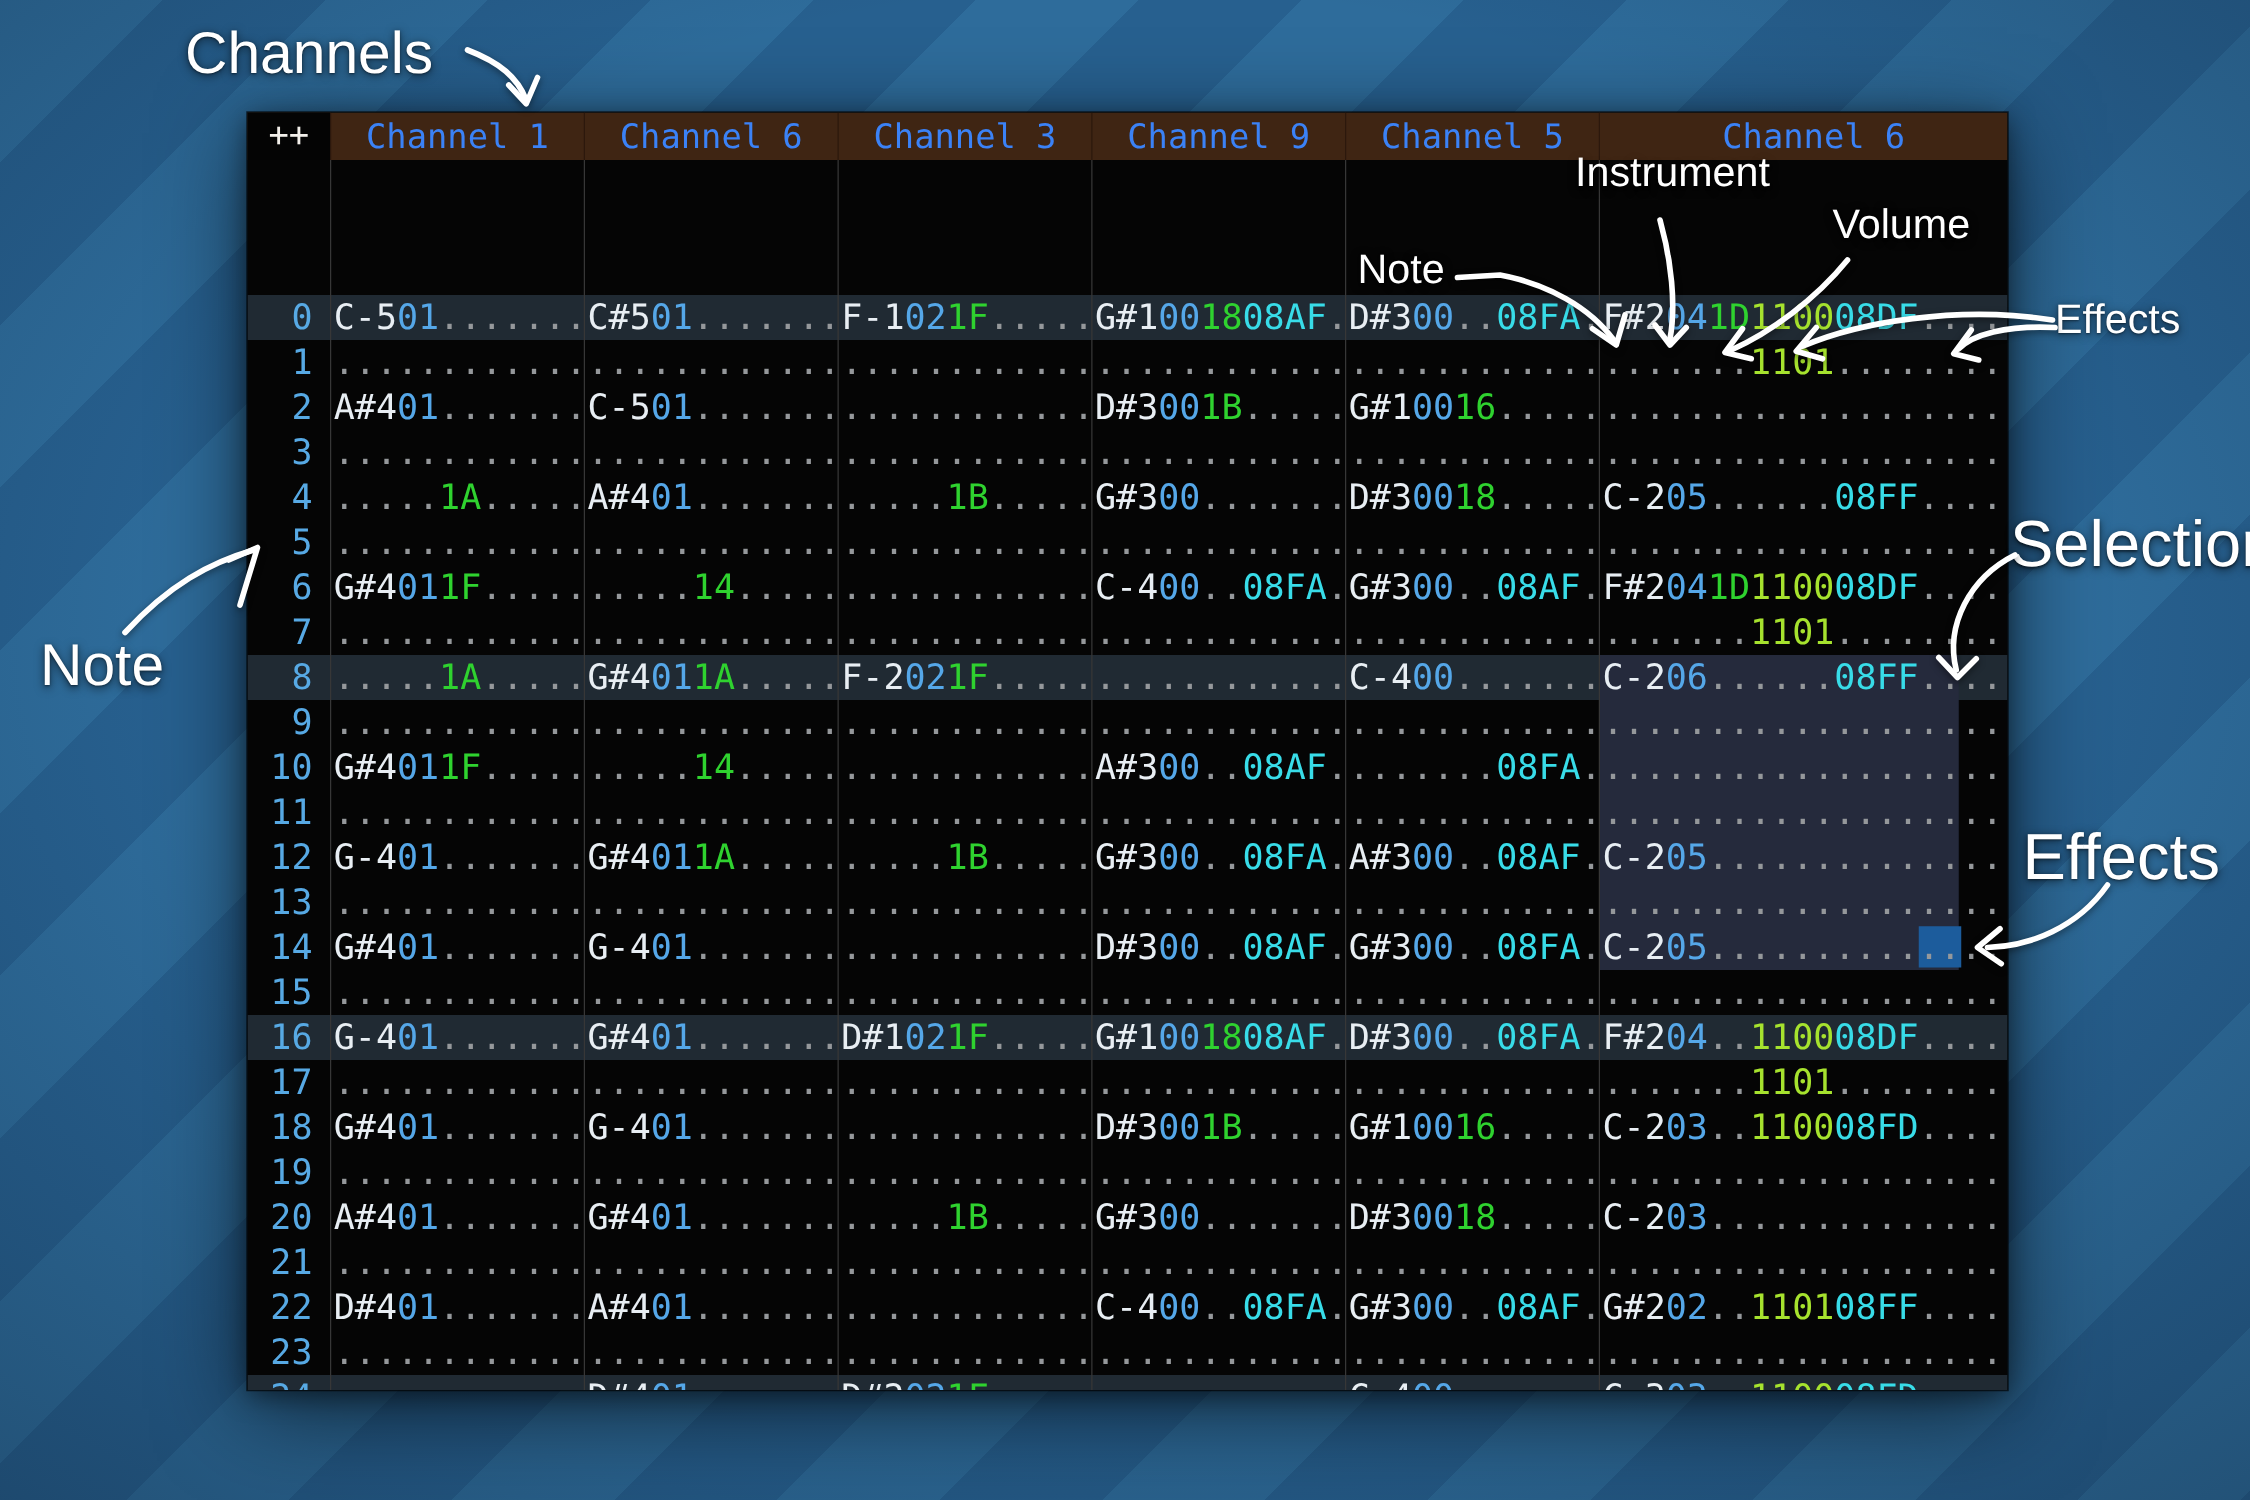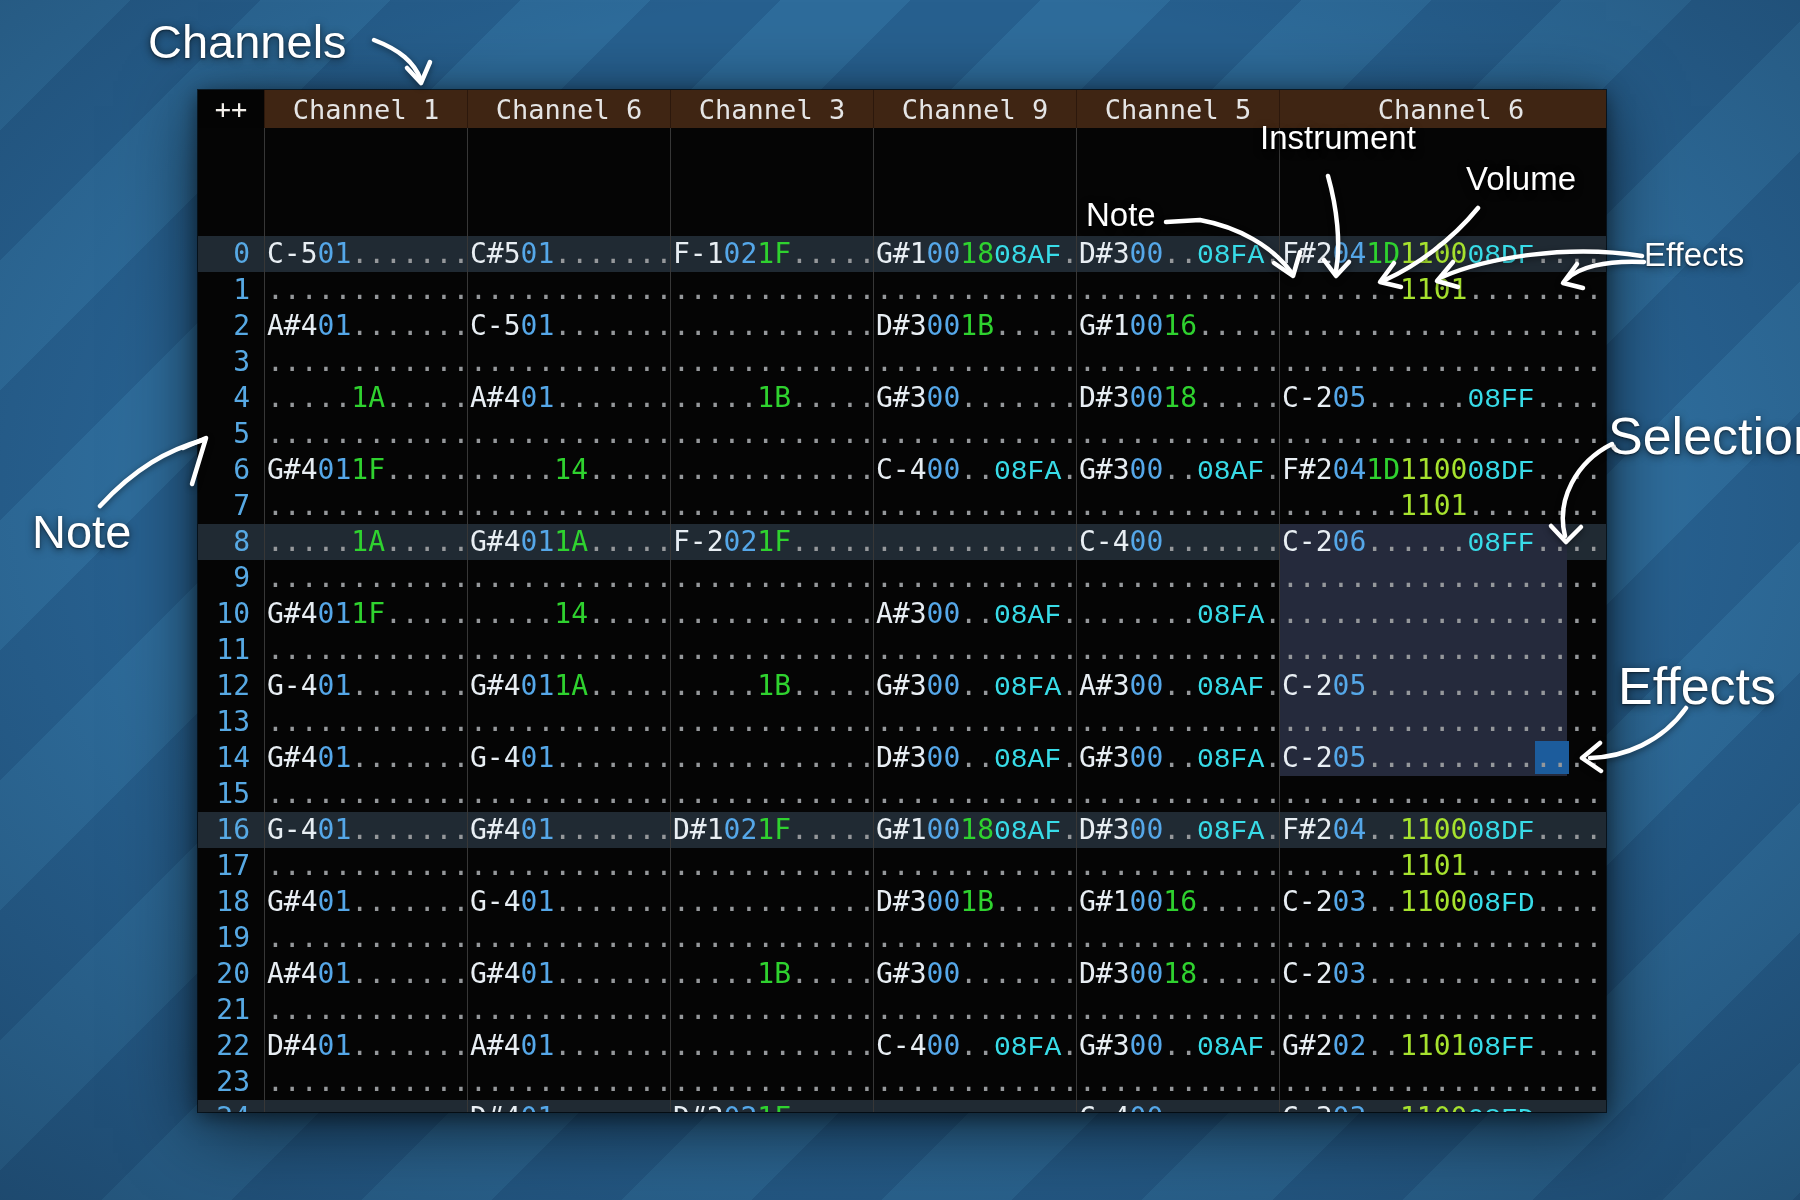--- a/index.html
+++ b/index.html
@@ -24,21 +24,21 @@
     background:#050505;overflow:hidden;
     box-shadow:0 16px 70px rgba(0,0,0,.6),0 4px 20px rgba(0,0,0,.5),0 0 0 1px rgba(0,0,0,.65);
     font-family:"DejaVu Sans Mono","Liberation Mono",monospace;
   }
   .hdr{display:flex;height:38px;background:var(--c-header_bg,#3f2513);}
   .hdr-corner{
     width:66px;background:#040404;color:#f2efea;text-align:center;
     line-height:38px;font-size:27px;flex:none;
   }
   .hdr-cell{
-    width:203px;flex:none;color:#e5e5e5;text-align:center;line-height:40px;font-size:27px;
+    width:203px;flex:none;color:#3b82f6;text-align:center;line-height:40px;font-size:27px;
     border-left:1px solid #2c180c;box-sizing:border-box;white-space:pre;
   }
   .hdr-cell.w6{width:343px;}
 
   .pattern{position:relative;}
   .prow{display:flex;height:36px;line-height:36px;font-size:28px;white-space:pre;}
   .prow.hl{background:var(--c-row_highlight,#202a33);}
   .rnum{
     width:66px;flex:none;text-align:right;padding-right:14px;box-sizing:border-box;
     color:var(--c-row_number,#57a9e4);
@@ -50,21 +50,21 @@
   .cell.w6{width:327px;}
   .selbg{
     position:absolute;left:0;top:0;bottom:0;z-index:0;
     background:var(--c-selection,#252a3c);
   }
   .seg{position:relative;z-index:1;}
   .seg.n {color:var(--c-note,#e8eef3);}
   .seg.i {color:var(--c-instrument,#55a7e8);}
   .seg.v {color:var(--c-volume,#2fd22f);margin-top:20px;}
   .seg.f1{color:var(--c-effect1,#a6e22e);}
-  .seg.f2{color:var(--c-effect2,#38dce8);font-family:Liberation Mono, monospace;}
+  .seg.f2{color:var(--c-effect2,#38dce8);}
   .seg.d {color:var(--c-dots,#95989b);}
   .seg.cur{color:var(--c-dots,#95989b);background:var(--c-cursor,#1c5c9c);}
 
   
   .ann{
     position:absolute;z-index:3;color:#fff;
     text-shadow:0 2px 8px rgba(0,0,0,.6),0 1px 2px rgba(0,0,0,.5);
     white-space:nowrap;
   }
   .ann.big{font-size:47px;}

